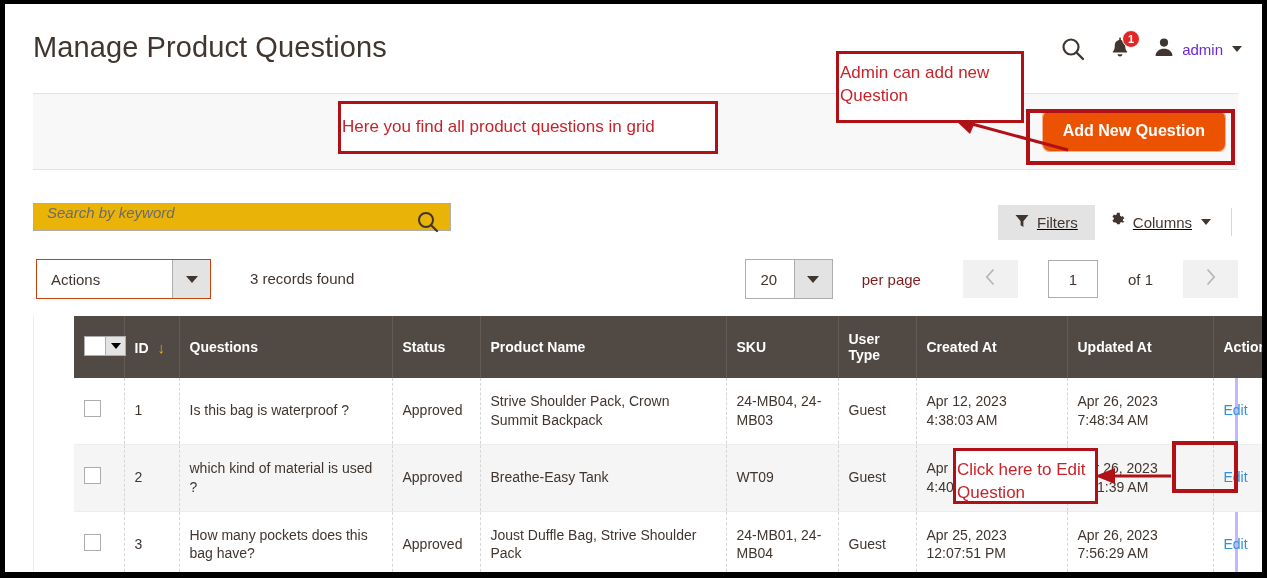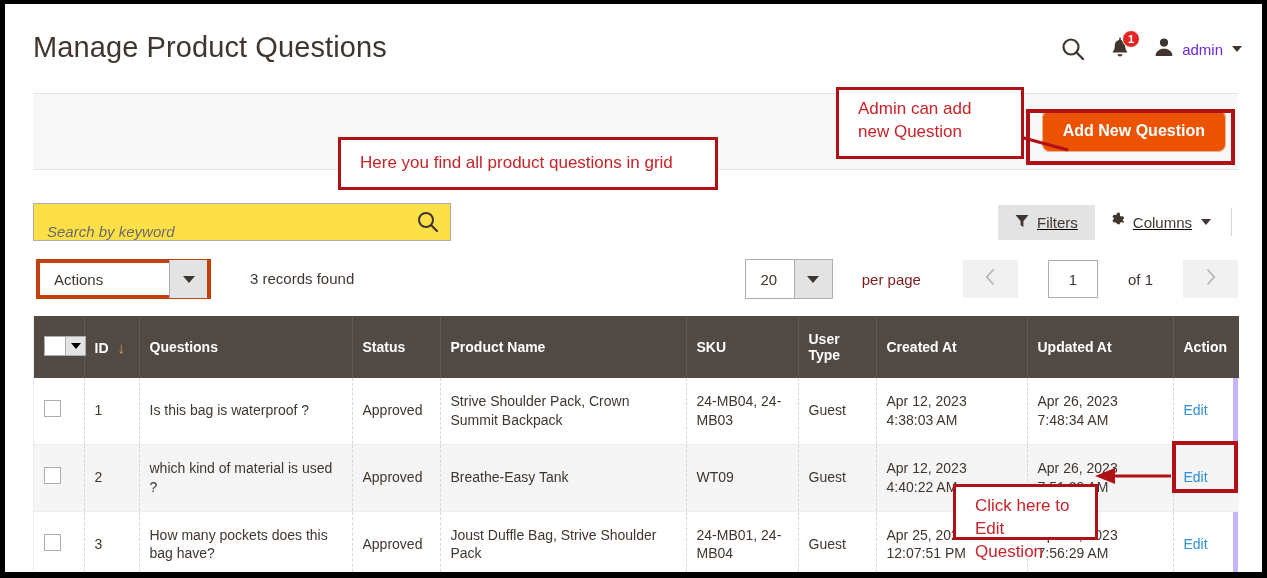--- a/index.html
+++ b/index.html
@@ -67,23 +67,23 @@
     background:#eb5202; color:#fff;
     font-size:16px; font-weight:bold;
     padding:13px 21px; border:none; border-radius:8px;
     cursor:pointer; line-height:1;
     box-shadow: inset 0 0 0 1px rgba(255,255,255,0.55);
   }
 
   
   .toolbar { position:absolute; left:28px; top:188px; width:1205px; height:60px; }
   .search-box {
-    position:absolute; left:0; top:11px; width:418px; height:38px;
-    border:1px solid #adadad; background:#fde047;
-    display:flex; align-items:flex-end;
+    position:absolute; left:0; top:11px; width:418px; height:28px;
+    border:1px solid #adadad; background:#eab308;
+    display:flex; align-items:flex-start;
   }
   .search-box input {
     flex:1; border:none; outline:none; background:transparent;
     font-size:15px; font-style:italic; color:#41362f;
     padding:0 10px 0 13px;
     font-family:"Liberation Sans", sans-serif;
   }
   .search-box input::placeholder { color:#6b6b6b; font-style:italic; opacity:1;}
   .search-submit { width:44px; height:36px; display:flex; align-items:center; justify-content:center; cursor:pointer;}
 
@@ -99,21 +99,21 @@
     background:transparent; border:none; color:#41362f;
     font-size:15px; padding:9px 14px; cursor:pointer;
     font-family:"Liberation Sans", sans-serif;
   }
   .tool-sep { width:1px; height:28px; background:#d6d6d6; margin:0 6px; }
 
   
   .subbar { position:absolute; left:28px; top:248px; width:1205px; height:56px; }
   .actions-select {
     position:absolute; left:3px; top:7px; width:175px; height:40px;
-    border:4px solid #c2410c; background:#fff; display:flex; align-items:center;
+    border:1px solid #c2410c; background:#fff; display:flex; align-items:center;
     cursor:pointer;
   }
   .actions-select .lbl { flex:1; padding-left:14px; font-size:15px; color:#41362f;}
   .actions-select .arrowbox {
     width:38px; height:38px; background:#e3e3e3; border-left:1px solid #adadad;
     display:flex; align-items:center; justify-content:center;
   }
   .tri-dn { width:0;height:0;border-left:6px solid transparent;border-right:6px solid transparent;border-top:7px solid #41362f;}
   .records-found { position:absolute; left:217px; top:18px; font-size:15px; color:#41362f; }
 
@@ -149,21 +149,21 @@
   }
   thead th:last-child { border-right:none; }
   tbody td {
     font-size:14px; color:#41362f; padding:14px 10px; vertical-align:middle;
     border-right:1px dashed #d6d6d6;
     border-bottom:1px solid #ededed;
     line-height:1.35;
   }
   tbody td:last-child { border-right:none; }
   tbody tr.alt td { background:#f5f5f5; }
-  .grid-wrap { border-left:1px solid #ededed; border-right:5px solid #c4b5fd; border-bottom:1px solid #ededed; }
+  .grid-wrap { border-left:1px solid #ededed; border-right:3px solid #c4b5fd; border-bottom:1px solid #ededed;padding-left:40px; }
   .cb {
     width:17px;height:17px;border:1px solid #adadad;background:#fff;display:inline-block;
     cursor:pointer;
   }
   .hdr-cb-wrap { display:inline-flex; align-items:center; }
   .hdr-cb { width:22px; height:20px; background:#fff; border:1px solid #adadad;}
   .hdr-cb-arrow {
     width:20px;height:20px;background:#e3e3e3;border:1px solid #adadad;border-left:none;
     display:flex;align-items:center;justify-content:center;
   }
@@ -172,23 +172,22 @@
   .edit-link { color:#2f8fd8; font-size:14px; text-decoration:none; cursor:pointer;}
 
   
   .ann {
     position:absolute;
     border:3px solid #b01116;
     background:#fff;
     color:#c9232a;
     font-size:17px;
     line-height:1.35;
-    padding:8px 19px;
+    padding:8px 1px;
     z-index:30;
-    margin-top:36px;
   }
   .ann-outline {
     position:absolute; border:4px solid #b01116; background:transparent; z-index:25;
   }
   .arrow-svg { position:absolute; z-index:28; }
 </style>
 </head>
 <body>
 
 <div id="frame">

